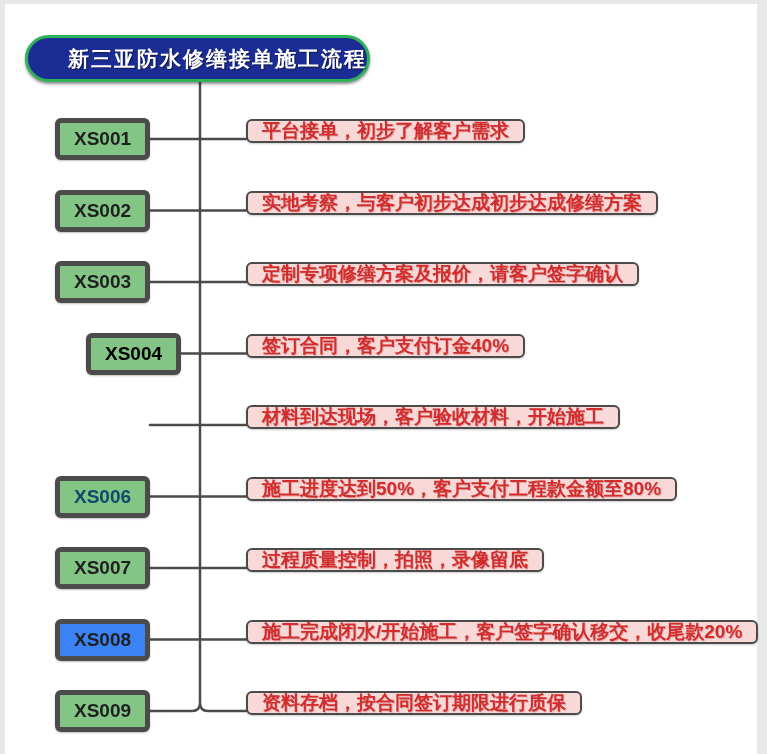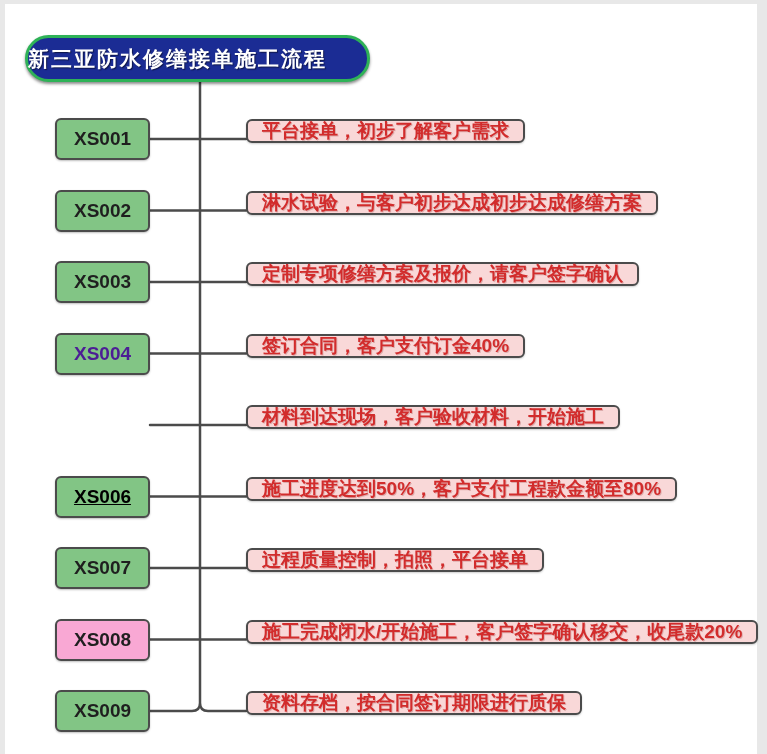--- a/index.html
+++ b/index.html
@@ -28,41 +28,41 @@
   .title-pill {
     position: absolute;
     left: 25px; top: 35px;
     width: 345px; height: 47px;
     box-sizing: border-box;
     border-radius: 26px;
     border: 3px solid #2eb257;
     background: #1b2c94;
     display: flex;
     align-items: center;
-    justify-content: flex-start;
+    justify-content: flex-end;
     box-shadow: 0 2px 3px rgba(0,0,0,0.45);
     cursor: default;
   }
   .title-pill span {
     color: #ffffff;
     font-size: 21px;
     font-weight: bold;
     letter-spacing: 2px;
     white-space: nowrap;
     text-shadow: 1px 1px 1px rgba(0,0,0,0.5);
   }
 
   .row { position: absolute; left: 0; width: 767px; height: 42px; }
 
   .code-node {
     position: absolute;
     left: 55px; top: 0;
     width: 95px; height: 42px;
     box-sizing: border-box;
-    border: 2px solid #1d4ed8;
+    border: 5px solid #1d4ed8;
     border-radius: 6px;
     background: #82c585;
     display: flex;
     align-items: center;
     justify-content: center;
     font-size: 19px;
     font-weight: bold;
     color: #1f1f1f;
     box-shadow: 0 1px 2px rgba(0,0,0,0.25);
   }
@@ -102,43 +102,43 @@
     <span style="color: rgb(255, 255, 255);">新三亚防水修缮接单施工流程</span>
   </div>
 
   <div id="rows">
       <div class="row" style="top: 118px;">
         <div class="code-node" style="background: rgb(130, 197, 133); border-color: rgb(75, 75, 75); color: rgb(31, 31, 31);">XS001</div>
         <div class="desc-node" style="background: rgb(249, 216, 216); border-color: rgb(75, 75, 75); color: rgb(210, 44, 44);">平台接单，初步了解客户需求</div>
       </div>
       <div class="row" style="top: 189.5px;">
         <div class="code-node" style="background: rgb(130, 197, 133); border-color: rgb(75, 75, 75); color: rgb(31, 31, 31);">XS002</div>
-        <div class="desc-node" style="background: rgb(249, 216, 216); border-color: rgb(75, 75, 75); color: rgb(210, 44, 44);">淋水试验，与客户初步达成初步达成修缮方案</div>
+        <div class="desc-node" style="background: rgb(249, 216, 216); border-color: rgb(75, 75, 75); color: rgb(210, 44, 44);">实地考察，与客户初步达成初步达成修缮方案</div>
       </div>
       <div class="row" style="top: 261px;">
         <div class="code-node" style="background: rgb(130, 197, 133); border-color: rgb(75, 75, 75); color: rgb(31, 31, 31);">XS003</div>
         <div class="desc-node" style="background: rgb(249, 216, 216); border-color: rgb(75, 75, 75); color: rgb(210, 44, 44);">定制专项修缮方案及报价，请客户签字确认</div>
       </div>
       <div class="row" style="top: 332.5px;">
-        <div class="code-node" style="background: rgb(130, 197, 133); border-color: rgb(75, 75, 75); color: #4c1d95;">XS004</div>
+        <div class="code-node" style="background: rgb(130, 197, 133); border-color: rgb(75, 75, 75); color: #000000; margin-left: 31px;">XS004</div>
         <div class="desc-node" style="background: rgb(249, 216, 216); border-color: rgb(75, 75, 75); color: rgb(210, 44, 44);">签订合同，客户支付订金40%</div>
       </div>
       <div class="row" style="top: 404px;">
         <div class="desc-node" style="background: rgb(249, 216, 216); border-color: rgb(75, 75, 75); color: rgb(210, 44, 44);">材料到达现场，客户验收材料，开始施工</div>
       </div>
       <div class="row" style="top: 475.5px;">
-        <div class="code-node" style="background: rgb(130, 197, 133); border-color: rgb(75, 75, 75); color: #000000; text-decoration: underline;">XS006</div>
+        <div class="code-node" style="background: rgb(130, 197, 133); border-color: rgb(75, 75, 75); color: #0c4a6e;">XS006</div>
         <div class="desc-node" style="background: rgb(249, 216, 216); border-color: rgb(75, 75, 75); color: rgb(210, 44, 44);">施工进度达到50%，客户支付工程款金额至80%</div>
       </div>
       <div class="row" style="top: 547px;">
         <div class="code-node" style="background: rgb(130, 197, 133); border-color: rgb(75, 75, 75); color: rgb(31, 31, 31);">XS007</div>
-        <div class="desc-node" style="background: rgb(249, 216, 216); border-color: rgb(75, 75, 75); color: rgb(210, 44, 44);">过程质量控制，拍照，平台接单</div>
+        <div class="desc-node" style="background: rgb(249, 216, 216); border-color: rgb(75, 75, 75); color: rgb(210, 44, 44);">过程质量控制，拍照，录像留底</div>
       </div>
       <div class="row" style="top: 618.5px;">
-        <div class="code-node" style="background: #f9a8d4; border-color: rgb(75, 75, 75); color: rgb(31, 31, 31);">XS008</div>
+        <div class="code-node" style="background: #3b82f6; border-color: rgb(75, 75, 75); color: rgb(31, 31, 31);">XS008</div>
         <div class="desc-node" style="background: rgb(249, 216, 216); border-color: rgb(75, 75, 75); color: rgb(210, 44, 44);">施工完成闭水/开始施工，客户签字确认移交，收尾款20%</div>
       </div>
       <div class="row" style="top: 690px;">
         <div class="code-node" style="background: rgb(130, 197, 133); border-color: rgb(75, 75, 75); color: rgb(31, 31, 31);">XS009</div>
         <div class="desc-node" style="background: rgb(249, 216, 216); border-color: rgb(75, 75, 75); color: rgb(210, 44, 44);">资料存档，按合同签订期限进行质保</div>
       </div>
     </div>
 </div>
 
 </body></html>

